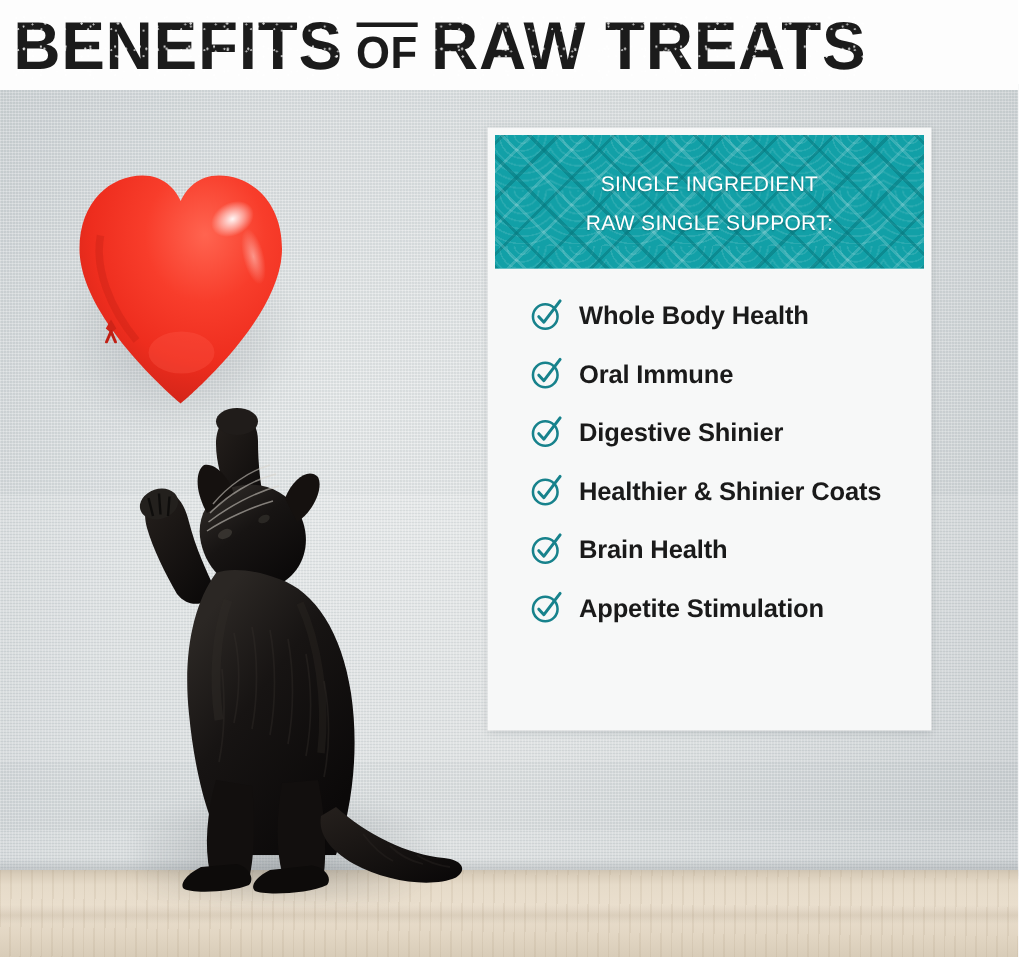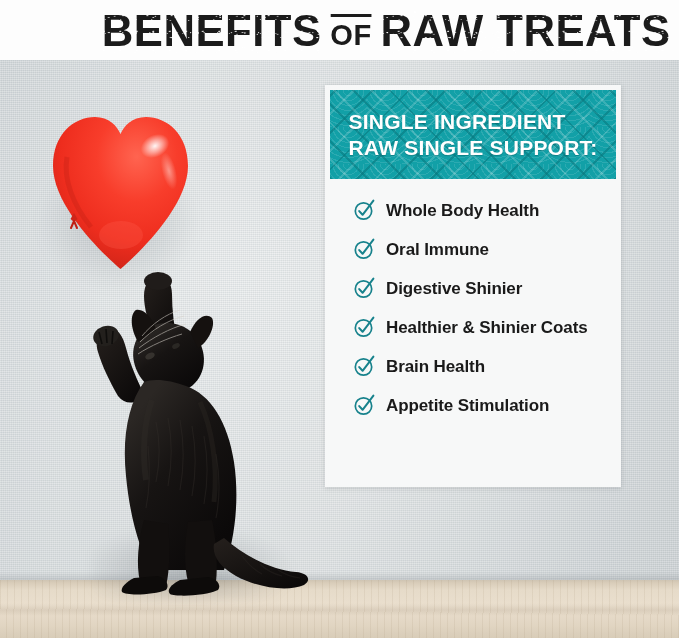--- a/index.html
+++ b/index.html
@@ -23,21 +23,21 @@
   .title-band {
     position: absolute;
     left: 0;
     top: 0;
     width: 679px;
     height: 60px;
     background: #fdfdfd;
     z-index: 40;
     display: flex;
     align-items: center;
-    justify-content: flex-end;
+    justify-content: flex-start;
   }
   .title-text {
     font-family: "Liberation Sans Narrow", "Liberation Sans", sans-serif;
     font-weight: bold;
     font-size: 45px;
     line-height: 45px;
     letter-spacing: 0.5px;
     color: #1b1b1b;
     transform: scaleX(0.97);
     white-space: nowrap;
@@ -226,24 +226,24 @@
         rgba(255,255,255,0.16) 13px, rgba(255,255,255,0.16) 15px,
         rgba(255,255,255,0.00) 15px, rgba(255,255,255,0.00) 26px),
       repeating-radial-gradient(circle at 50% 0%,
         rgba(255,255,255,0.11) 0px, rgba(255,255,255,0.11) 1px,
         rgba(255,255,255,0) 1px, rgba(255,255,255,0) 5px);
     background-size: auto, auto, 37px 37px;
   }
   .card-header-text {
     position: relative;
     z-index: 2;
-    text-align: left;
+    text-align: center;
     color: #ffffff;
-    font-weight: bold;
-    font-size: 21px;
+    font-weight: normal;
+    font-size: 14px;
     line-height: 26px;
     letter-spacing: 0.2px;
     text-shadow: 0 1px 1px rgba(0,70,74,0.35);
   }
   .card-header-text .l1 { display: block; }
   .card-header-text .l2 { display: block; }
 
   .benefits {
     position: absolute;
     left: 0;

